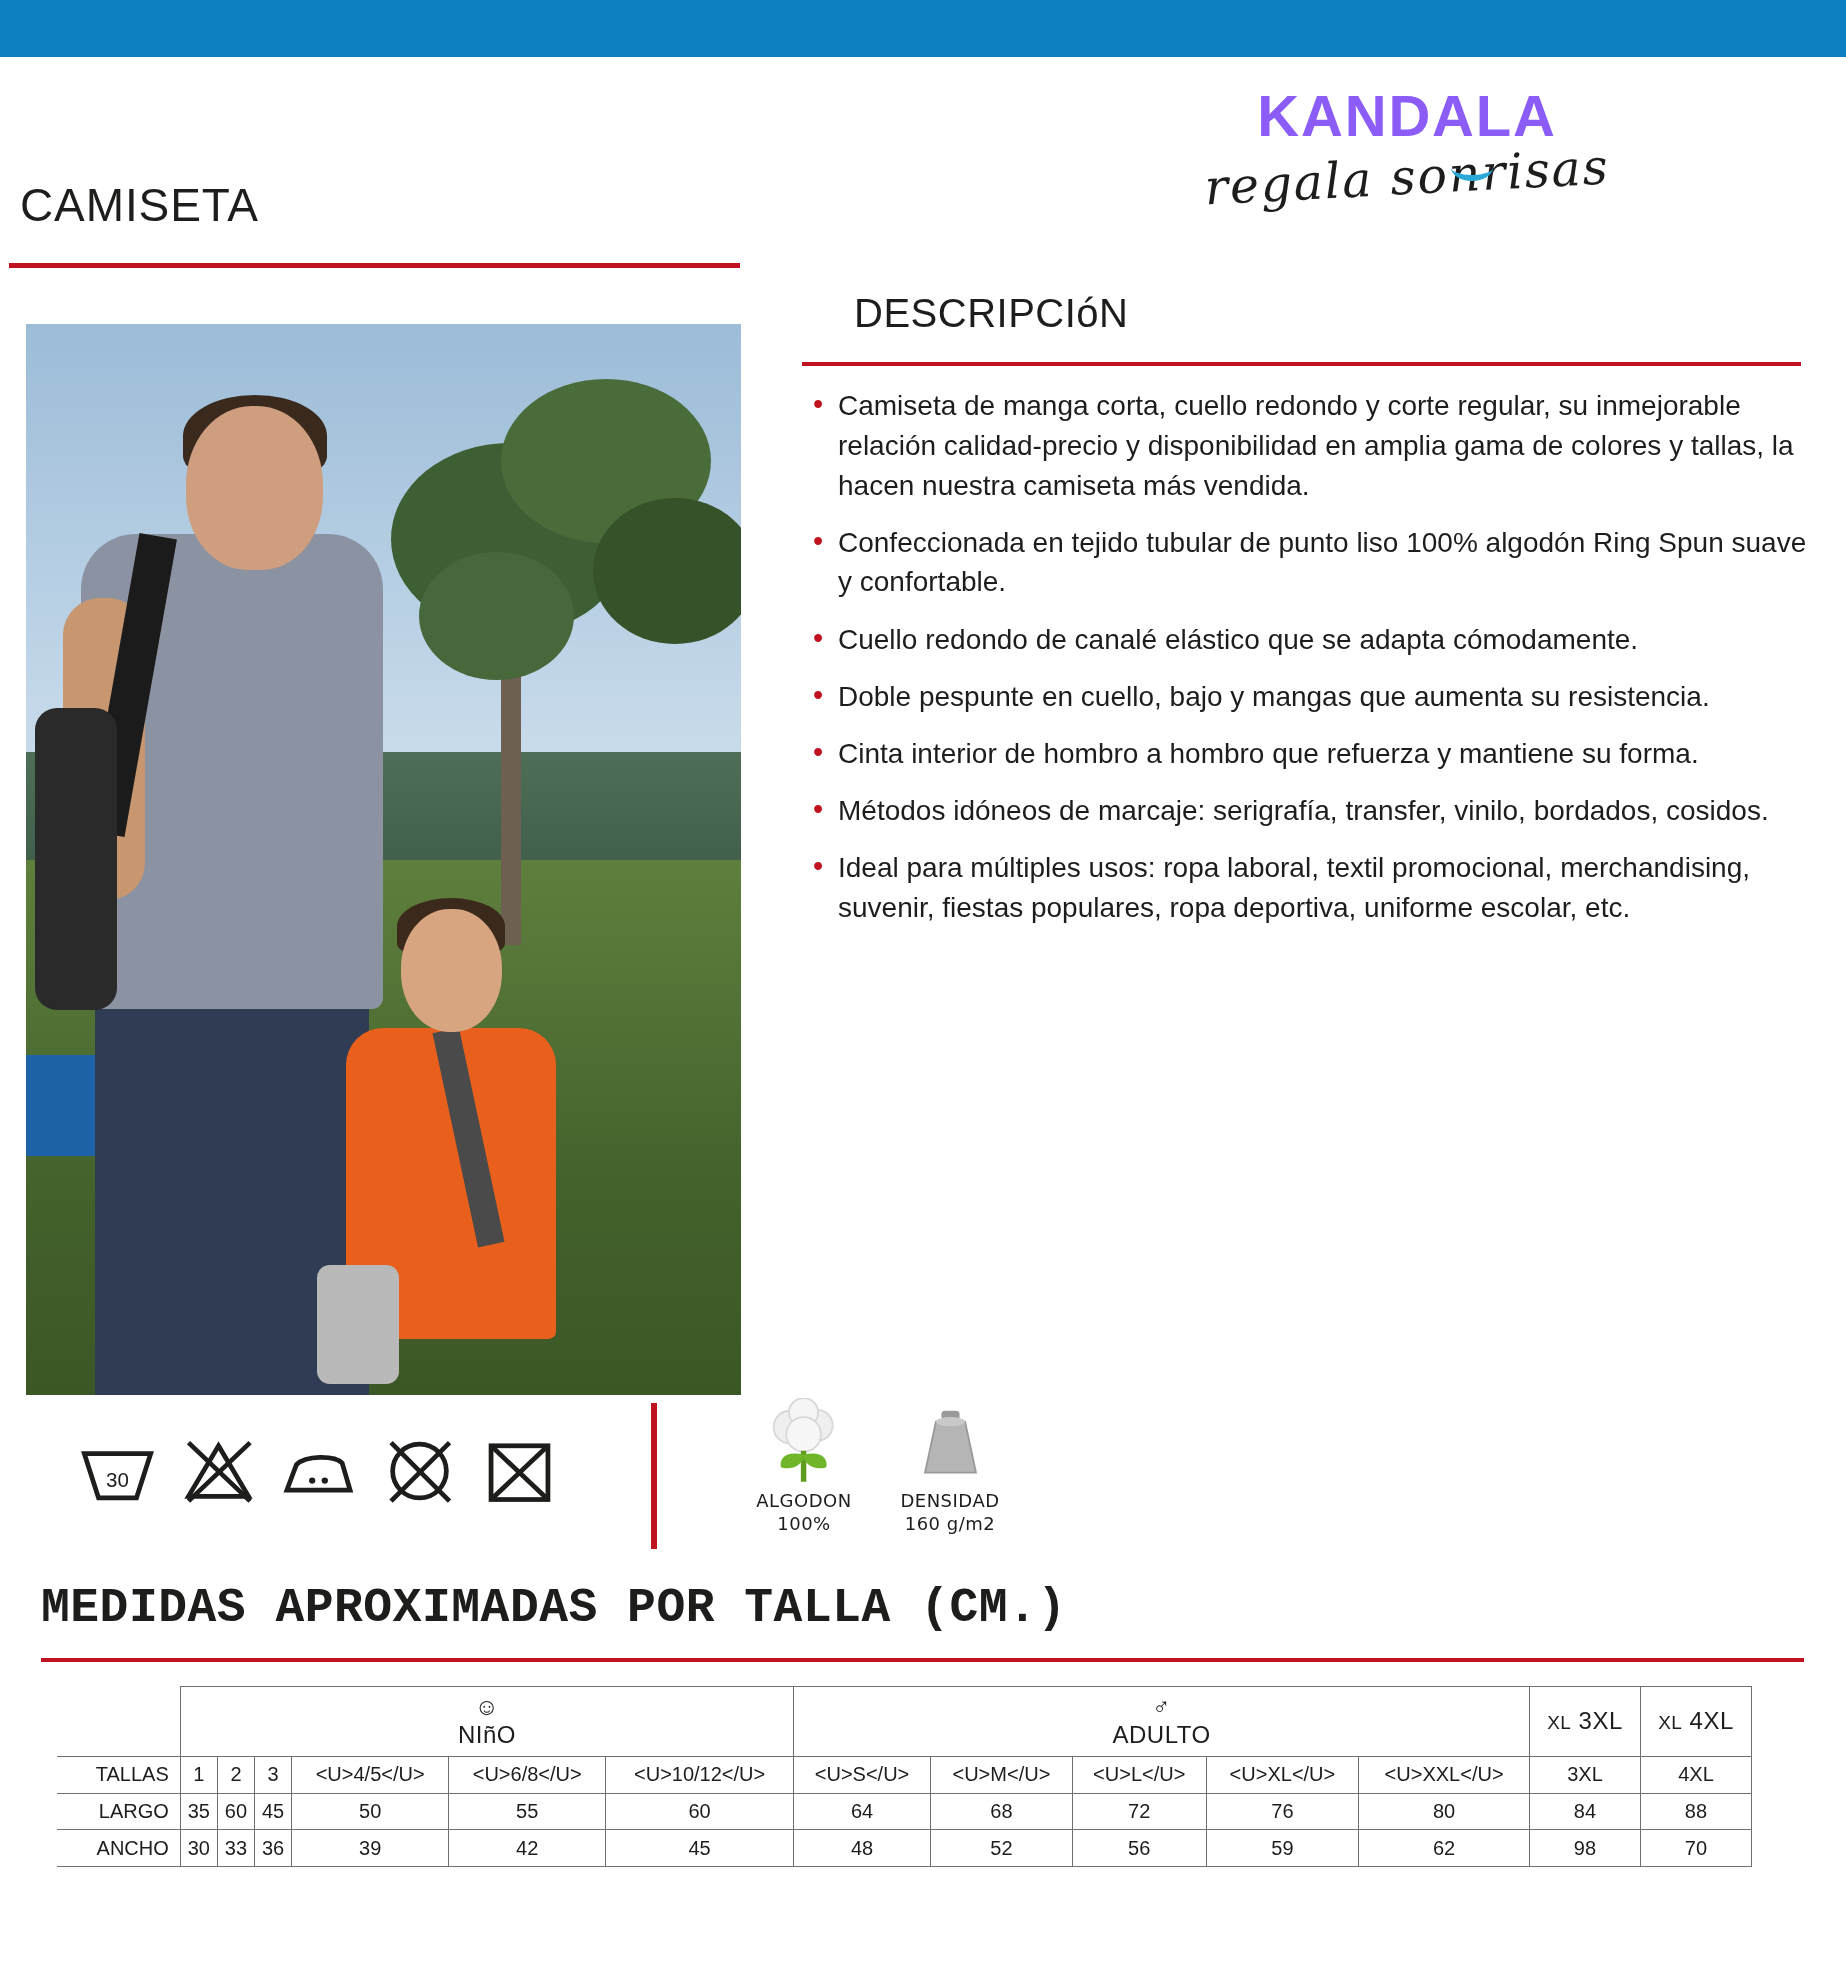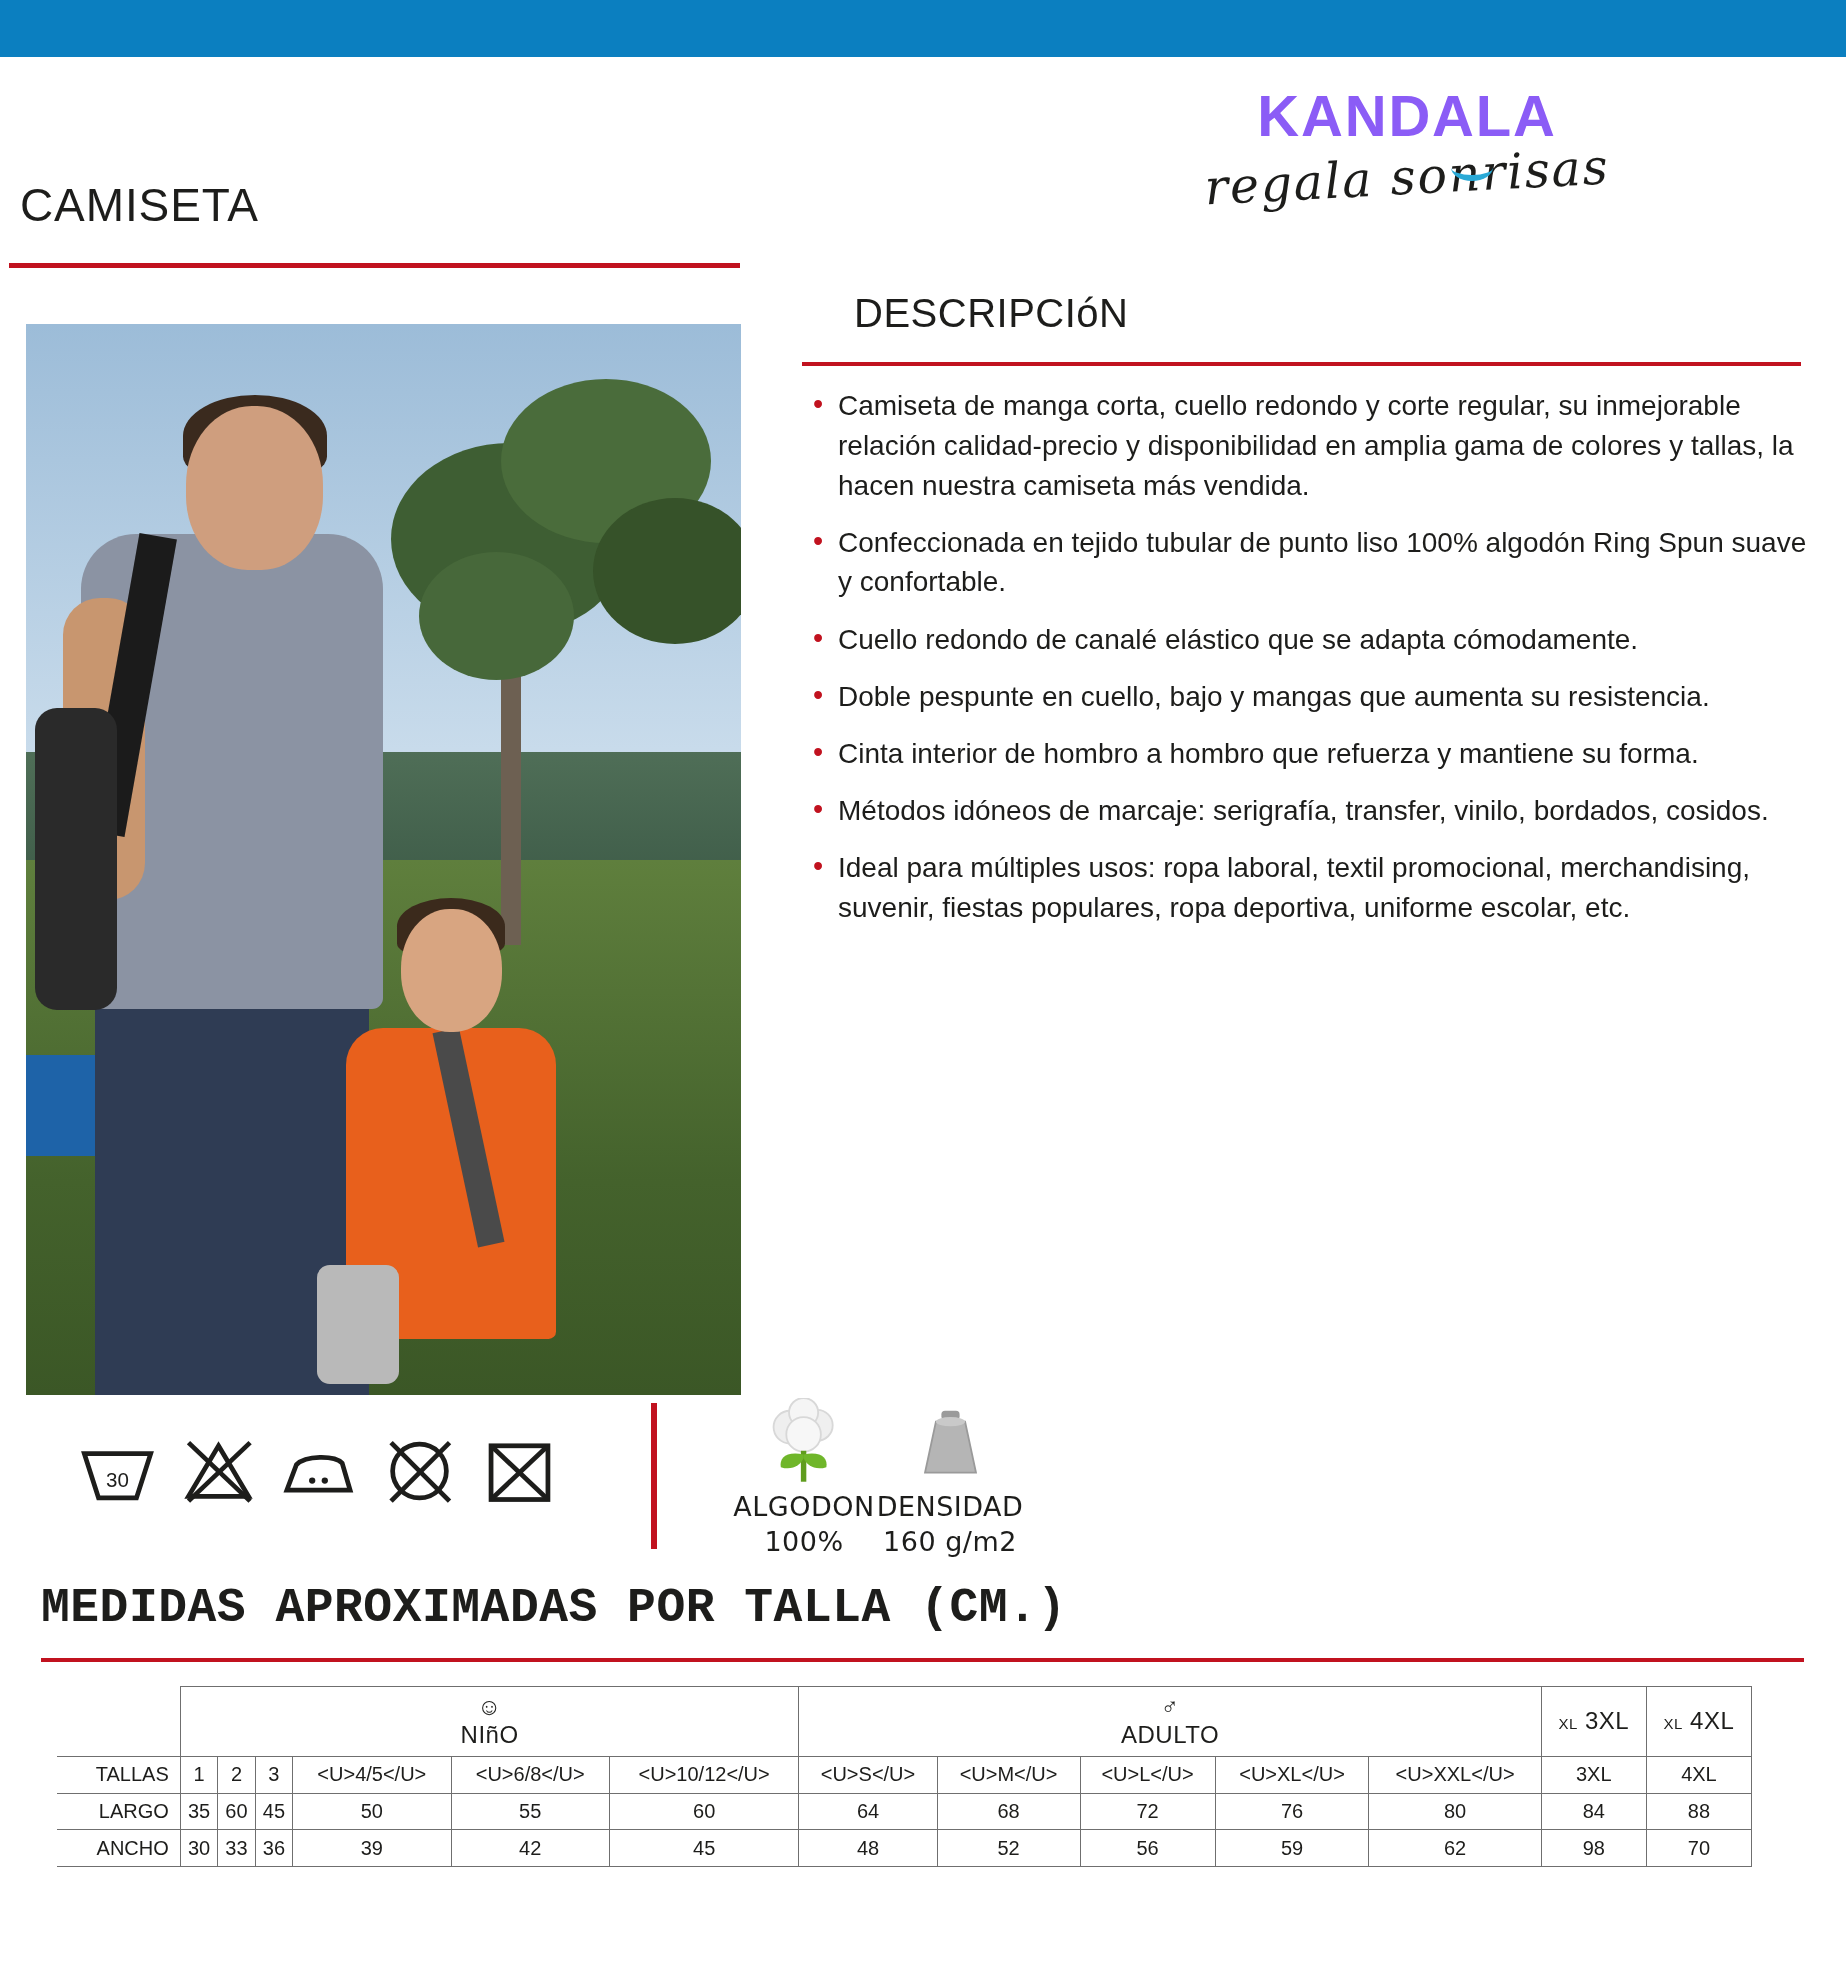--- a/index.html
+++ b/index.html
@@ -228,21 +228,21 @@
     position: absolute;
     top: 1398px;
     text-align: center;
     width: 164px;
   }
   .mat-cotton { left: 722px; }
   .mat-density { left: 868px; }
   .mat-ico { height: 91px; }
   .mat-ico svg { height: 91px; }
   .mat-label {
-    font-size: 27px;
+    font-size: 18px;
     font-family: "DejaVu Sans", sans-serif;
     color: #1d1d1b;
     letter-spacing: 0.5px;
     line-height: 1.3;
   }
   
   .sizes-title {
     position: absolute;
     left: 41px;
     top: 1581px;
@@ -285,21 +285,21 @@
   }
   .size-table .nolines {
     border: none;
   }
   .grp-head {
     font-size: 24px;
     letter-spacing: 0.5px;
     height: 51px;
     vertical-align: middle;
   }
-  .sml { font-size: 15px; }
+  .sml { font-size: 19px; }
 </style>
 </head>
 <body>
 
 <div class="top-bar"></div>
 
 <div class="product-title">CAMISETA</div>
 <div class="title-rule"></div>
 
 <div class="logo-wrap">

